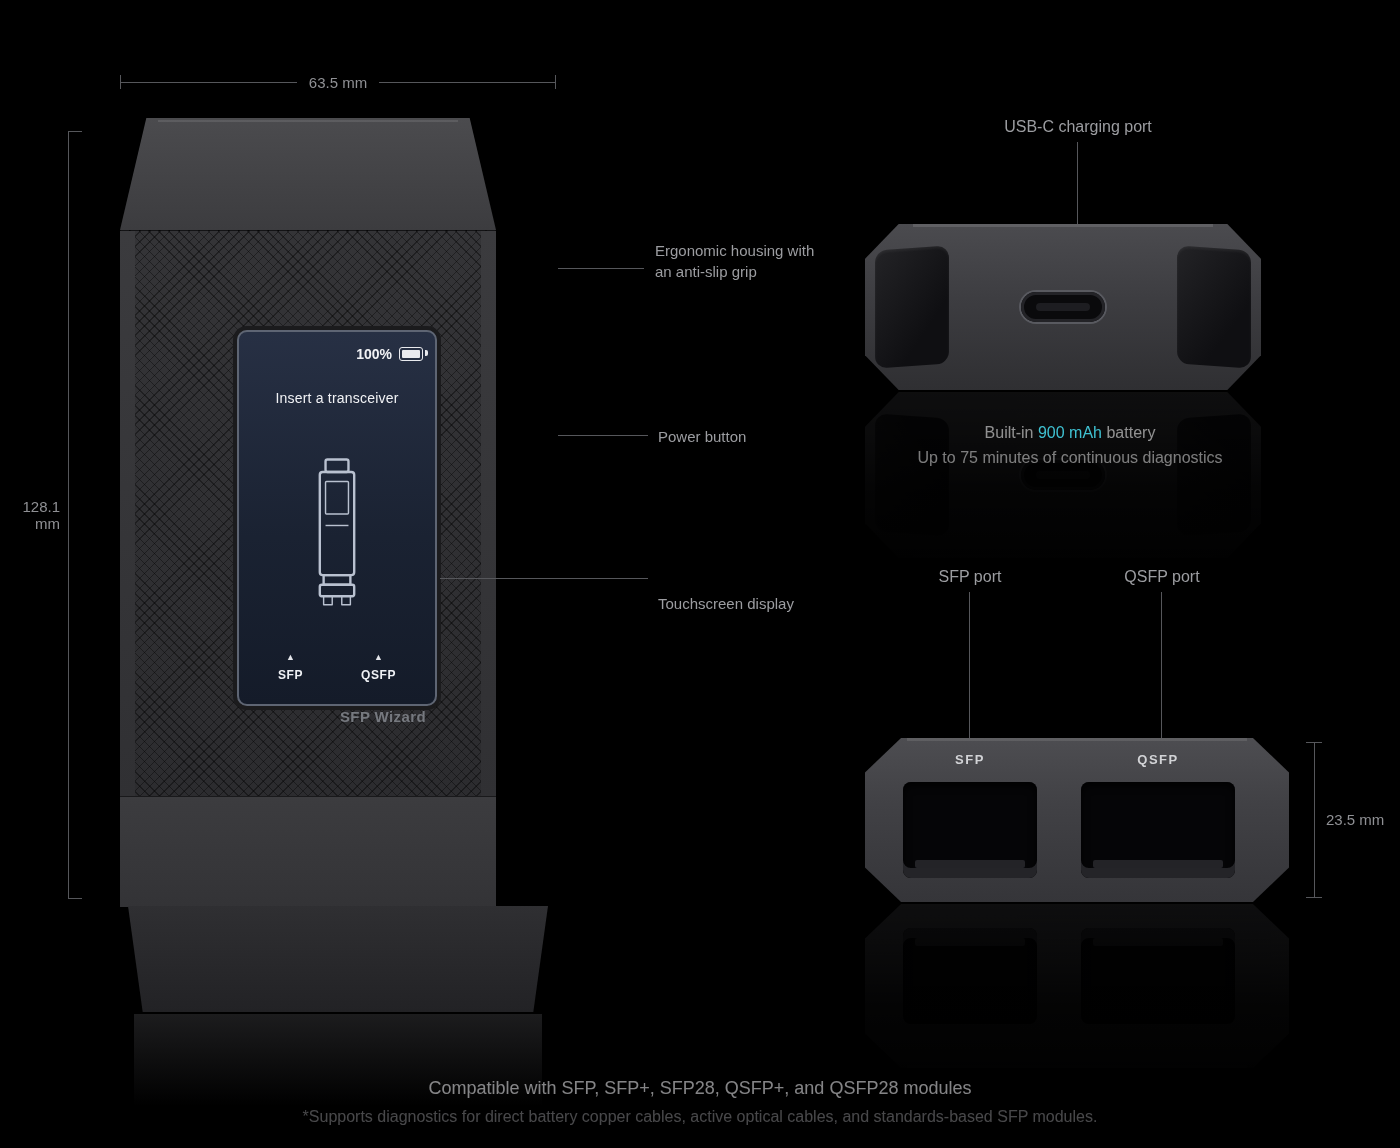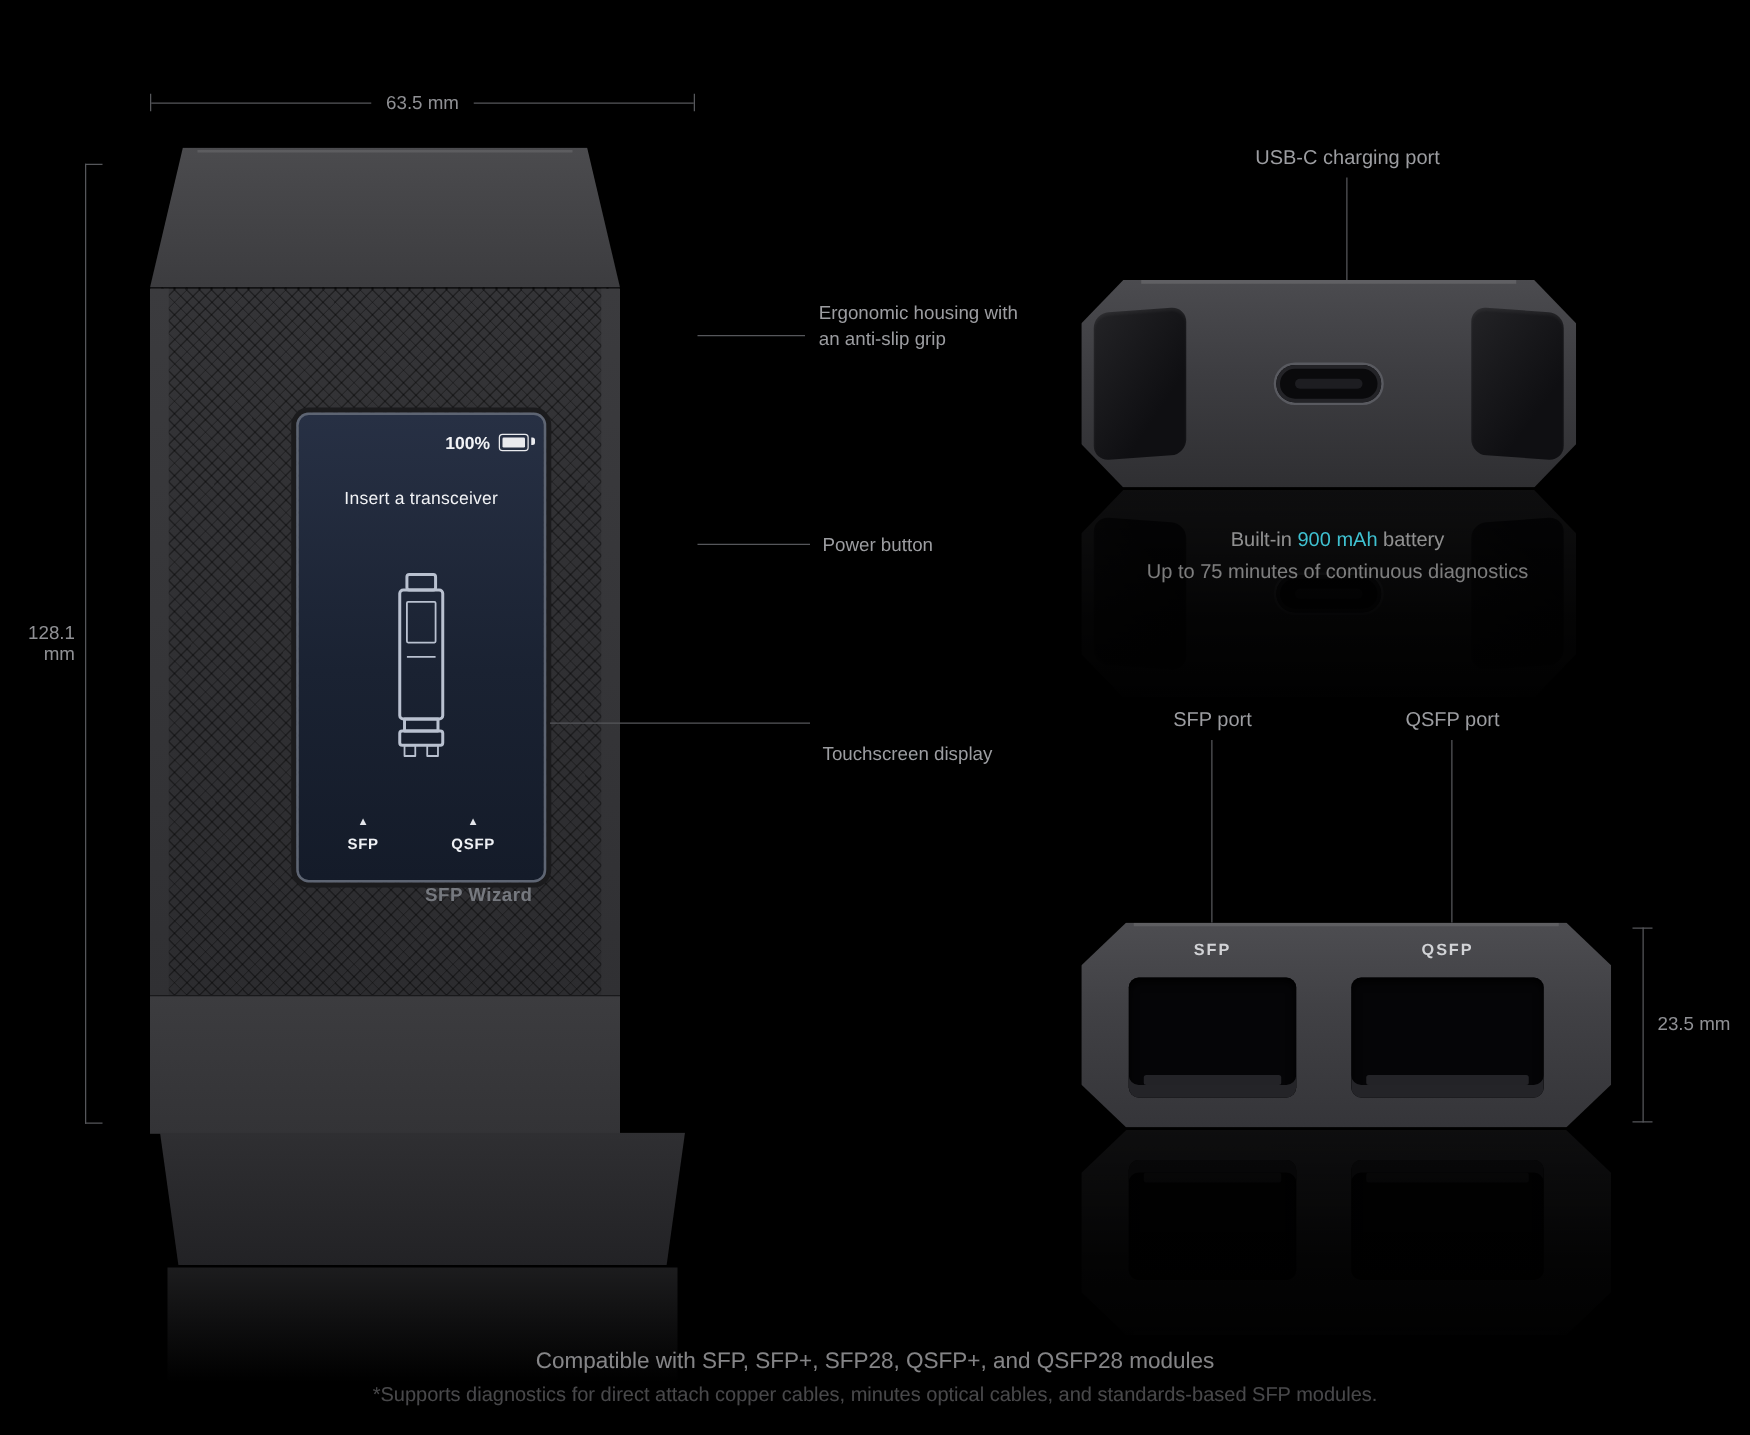--- a/index.html
+++ b/index.html
@@ -217,15 +217,15 @@
   <div class="depth-label">23.5 mm</div>
 
   <div id="bottom-view-reflect" class="octo">
     <div class="bottom-body"></div>
     <div class="port" id="port-sfp" style="left:38px;width:134px;"></div>
     <div class="port" style="left:216px;width:154px;"></div>
   </div>
   <div class="reflect-fade" id="bottom-fade"></div>
 
   <div class="footer-line" id="footer-line1">Compatible with SFP, SFP+, SFP28, QSFP+, and QSFP28 modules</div>
-  <div class="footer-line" id="footer-line2">*Supports diagnostics for direct attach copper cables, minutes optical cables, and standards-based SFP modules.</div>
+  <div class="footer-line" id="footer-line2">*Supports diagnostics for direct battery copper cables, active optical cables, and standards-based SFP modules.</div>
 
 </div>
 
 </body></html>

